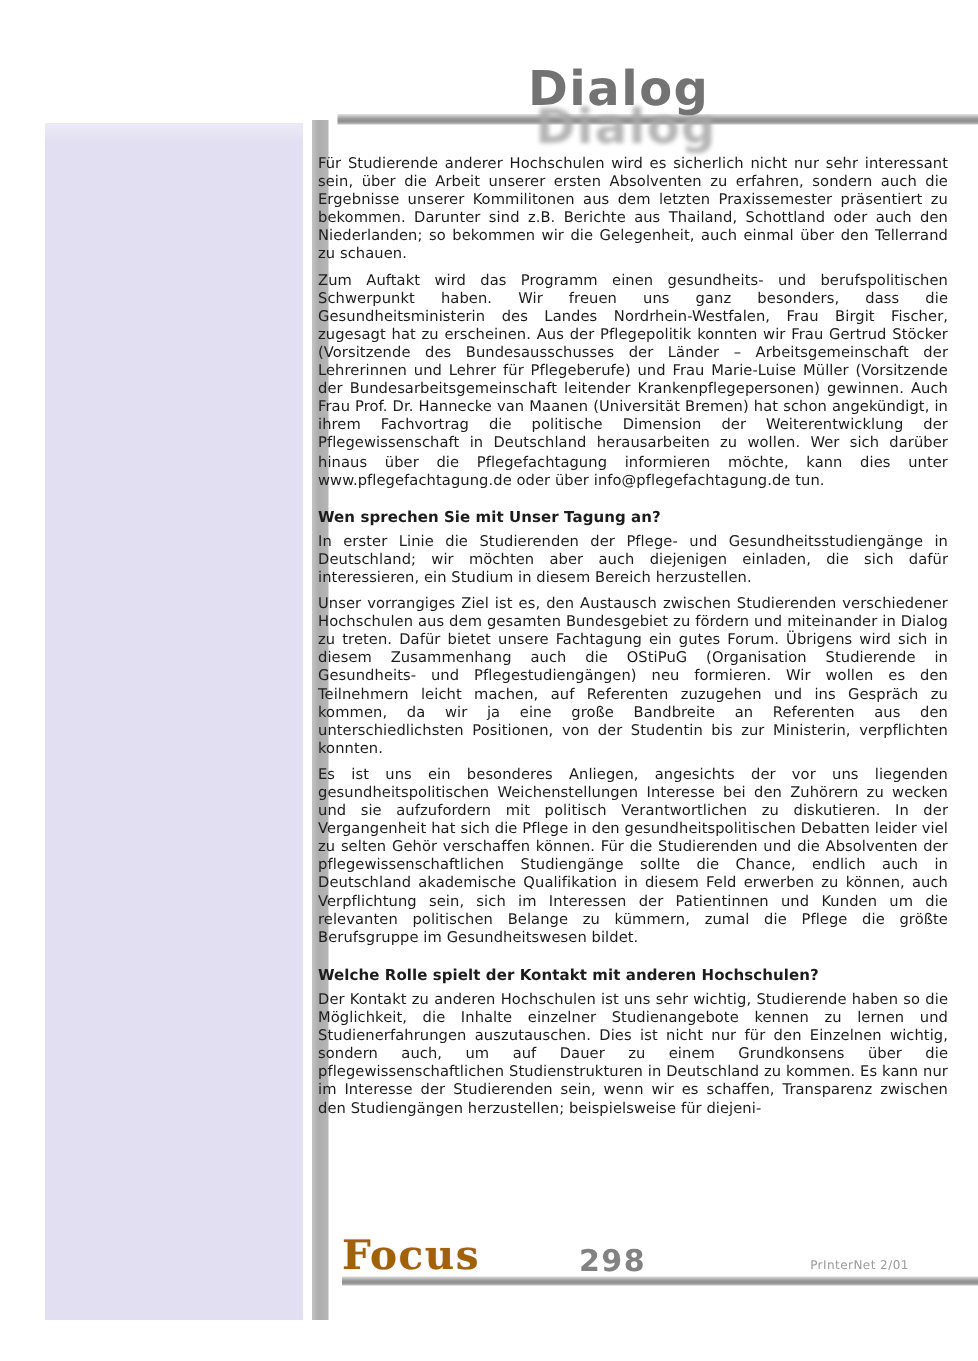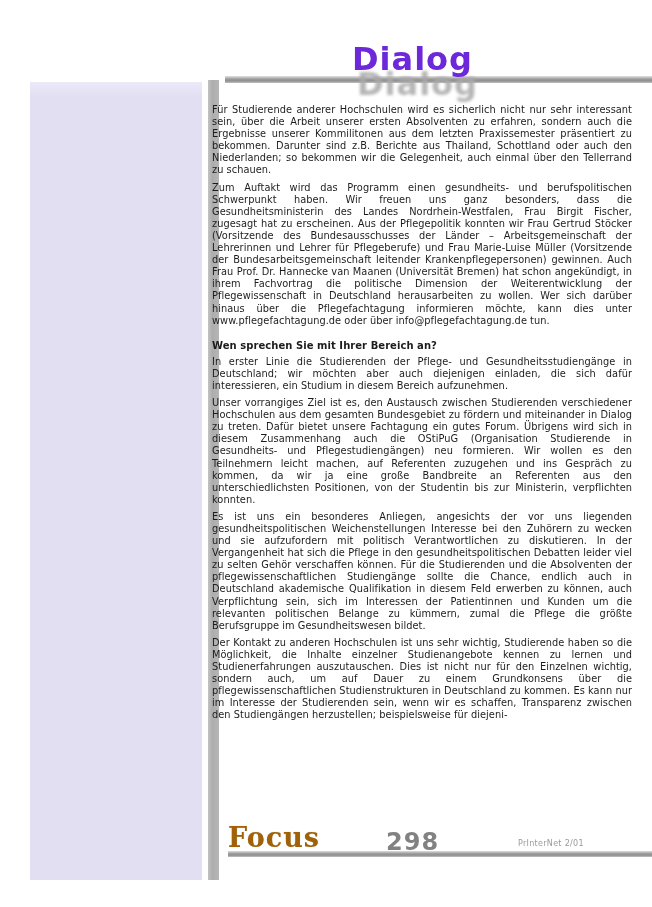--- a/index.html
+++ b/index.html
@@ -28,21 +28,21 @@
   }
   .page-title, .page-title-reflection{
     position:absolute;
     font-weight:bold;
     font-size:32px;
     letter-spacing:1px;
     font-family:"DejaVu Sans",sans-serif;
     white-space:nowrap;
   }
   .page-title{
-    left:352px;top:40px;color:#6d28d9;z-index:3;
+    left:352px;top:40px;color:#737373;z-index:3;
   }
   .page-title-reflection{
     left:357px;top:65px;color:#a9a9a9;z-index:2;
     filter:blur(1.4px);
     opacity:.85;
   }
   
   .article{
     position:absolute;left:212px;top:104px;width:420px;
     font-size:9.8px;
@@ -65,50 +65,51 @@
   }
   .footer-section{
     position:absolute;left:228px;top:822px;
     font-size:27px;font-weight:bold;letter-spacing:1px;
     color:#a16207;
     text-shadow:0 0 1px #bfbfbf;
     font-family:"DejaVu Serif","Liberation Serif",serif;
   }
   .footer-page-number{
     position:absolute;left:386px;top:828px;
-    font-size:24px;font-weight:bold;letter-spacing:1px;
+    font-size:20px;font-weight:bold;letter-spacing:1px;
     color:#828282;
     font-family:"DejaVu Sans",sans-serif;
   }
   .footer-journal{
     position:absolute;right:24px;top:839px;width:110px;
-    font-size:8px;color:#9a9a9a;text-align:left;
+    font-size:8px;color:#9a9a9a;text-align:center;
     letter-spacing:0.3px;
   }
 </style>
 </head>
 <body>
 
 <div class="side-band"></div>
 
 <div class="side-strip"></div>
 
 <div class="header-rule"></div>
 <div class="page-title-reflection">Dialog</div>
 <div class="page-title">Dialog</div>
 
 <div class="article">
   <p>Für Studierende anderer Hochschulen wird es sicherlich nicht nur sehr interessant sein, über die Arbeit unserer ersten Absolventen zu erfahren, sondern auch die Ergebnisse unserer Kommilitonen aus dem letzten Praxissemester präsentiert zu bekommen. Darunter sind z.B. Berichte aus Thailand, Schottland oder auch den Niederlanden; so bekommen wir die Gelegenheit, auch einmal über den Tellerrand zu schauen.</p>
   <p>Zum Auftakt wird das Programm einen gesundheits- und berufspolitischen Schwerpunkt haben. Wir freuen uns ganz besonders, dass die Gesundheitsministerin des Landes Nordrhein-Westfalen, Frau Birgit Fischer, zugesagt hat zu erscheinen. Aus der Pflegepolitik konnten wir Frau Gertrud Stöcker (Vorsitzende des Bundesausschusses der Länder – Arbeitsgemeinschaft der Lehrerinnen und Lehrer für Pflegeberufe) und Frau Marie-Luise Müller (Vorsitzende der Bundesarbeitsgemeinschaft leitender Krankenpflegepersonen) gewinnen. Auch Frau Prof. Dr. Hannecke van Maanen (Universität Bremen) hat schon angekündigt, in ihrem Fachvortrag die politische Dimension der Weiterentwicklung der Pflegewissenschaft in Deutschland herausarbeiten zu wollen. Wer sich darüber hinaus über die Pflegefachtagung informieren möchte, kann dies unter www.pflegefachtagung.de oder über info@pflegefachtagung.de tun.</p>
 
-  <h2>Wen sprechen Sie mit Ihrer Bereich an?</h2>
-  <p>In erster Linie die Studierenden der Pflege- und Gesundheitsstudiengänge in Deutschland; wir möchten aber auch diejenigen einladen, die sich dafür interessieren, ein Studium in diesem Bereich aufzunehmen.</p>
+  <h2>Wen sprechen Sie mit Unser Tagung an?</h2>
+  <p>In erster Linie die Studierenden der Pflege- und Gesundheitsstudiengänge in Deutschland; wir möchten aber auch diejenigen einladen, die sich dafür interessieren, ein Studium in diesem Bereich herzustellen.</p>
 
   <p>Unser vorrangiges Ziel ist es, den Austausch zwischen Studierenden verschiedener Hochschulen aus dem gesamten Bundesgebiet zu fördern und miteinander in Dialog zu treten. Dafür bietet unsere Fachtagung ein gutes Forum. Übrigens wird sich in diesem Zusammenhang auch die OStiPuG (Organisation Studierende in Gesundheits- und Pflegestudiengängen) neu formieren. Wir wollen es den Teilnehmern leicht machen, auf Referenten zuzugehen und ins Gespräch zu kommen, da wir ja eine große Bandbreite an Referenten aus den unterschiedlichsten Positionen, von der Studentin bis zur Ministerin, verpflichten konnten.</p>
   <p>Es ist uns ein besonderes Anliegen, angesichts der vor uns liegenden gesundheitspolitischen Weichenstellungen Interesse bei den Zuhörern zu wecken und sie aufzufordern mit politisch Verantwortlichen zu diskutieren. In der Vergangenheit hat sich die Pflege in den gesundheitspolitischen Debatten leider viel zu selten Gehör verschaffen können. Für die Studierenden und die Absolventen der pflegewissenschaftlichen Studiengänge sollte die Chance, endlich auch in Deutschland akademische Qualifikation in diesem Feld erwerben zu können, auch Verpflichtung sein, sich im Interessen der Patientinnen und Kunden um die relevanten politischen Belange zu kümmern, zumal die Pflege die größte Berufsgruppe im Gesundheitswesen bildet.</p>
 
+  <h2>Welche Rolle spielt der Kontakt mit anderen Hochschulen?</h2>
   <p>Der Kontakt zu anderen Hochschulen ist uns sehr wichtig, Studierende haben so die Möglichkeit, die Inhalte einzelner Studienangebote kennen zu lernen und Studienerfahrungen auszutauschen. Dies ist nicht nur für den Einzelnen wichtig, sondern auch, um auf Dauer zu einem Grundkonsens über die pflegewissenschaftlichen Studienstrukturen in Deutschland zu kommen. Es kann nur im Interesse der Studierenden sein, wenn wir es schaffen, Transparenz zwischen den Studiengängen herzustellen; beispielsweise für diejeni-</p>
 </div>
 
 <div class="footer-section">Focus</div>
 <div class="footer-page-number">298</div>
 <div class="footer-journal">PrInterNet 2/01</div>
 <div class="footer-rule"></div>
 
 </body></html>

